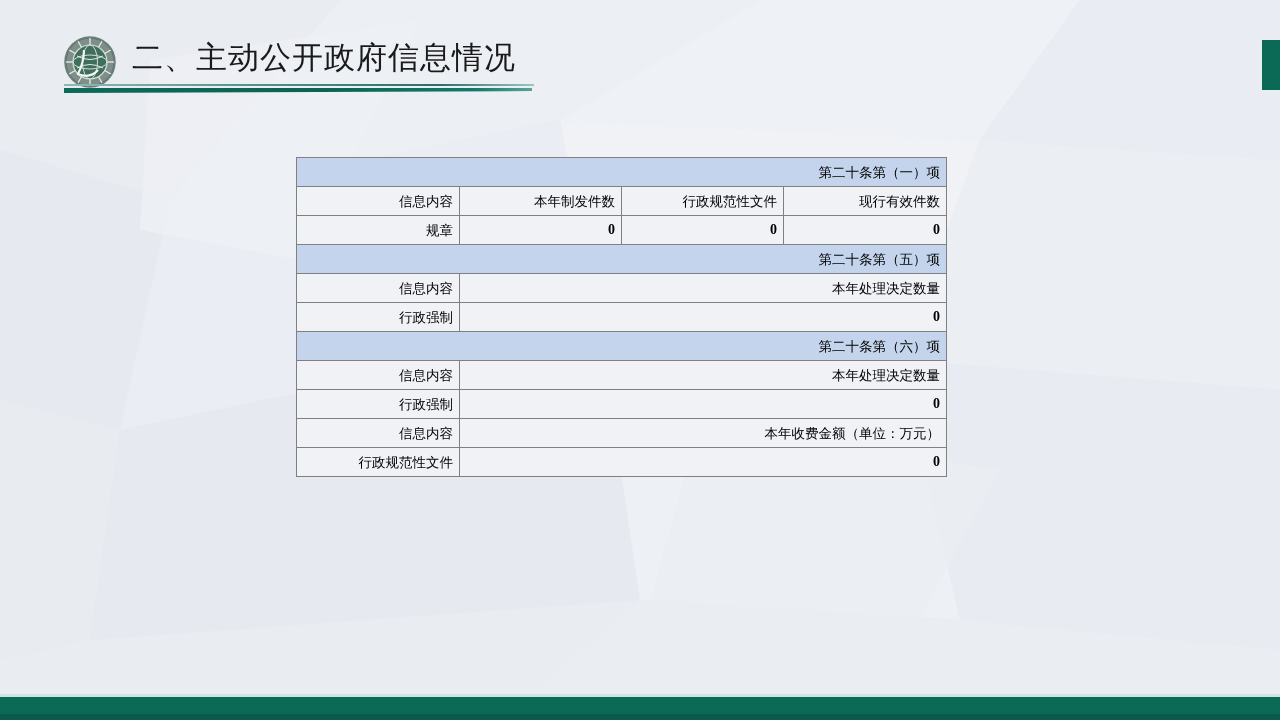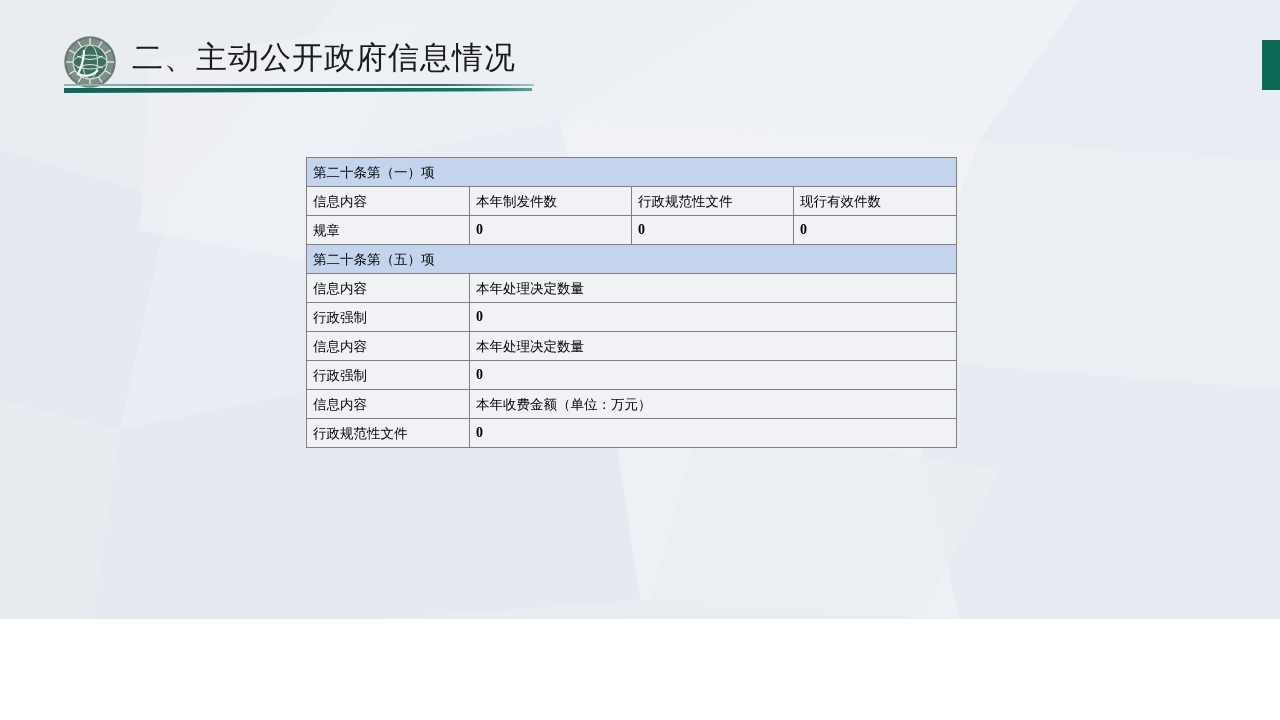--- a/index.html
+++ b/index.html
@@ -7,21 +7,21 @@
   html, body {
     width: 1280px;
     height: 720px;
     overflow: hidden;
     font-family: "Liberation Sans", "DejaVu Sans", sans-serif;
   }
 
   #slide {
     position: relative;
     width: 1280px;
-    height: 619px;
+    height: 720px;
     background: #fca5a5;
     overflow: hidden;
   }
 
   
   #bg-texture {
     position: absolute;
     inset: 0;
     width: 1280px;
     height: 720px;
@@ -105,26 +105,27 @@
     top: 88px;
     width: 468px;
     height: 5px;
     background: linear-gradient(90deg,#0d6a58 0%, #0c6253 55%, #12796a 88%, #5aa398 100%);
     clip-path: polygon(0 0, 100% 0, 100% 62%, 0 100%);
   }
 
   
   #info-table {
     position: absolute;
-    left: 306px;
+    left: 296px;
     top: 157px;
     width: 650px;
     border-collapse: collapse;
     table-layout: fixed;
     font-family: "DejaVu Sans", "Liberation Sans", sans-serif;
+    text-align: right;
   }
   #info-table td {
     border: 1px solid #808080;
     height: 29px;
     padding: 0 6px;
     font-size: 13.5px;
     color: #000;
     background: #f0f2f6;
     vertical-align: middle;
     line-height: 1.1;
@@ -232,20 +233,23 @@
           <td colspan="4" class="label">第二十条第（五）项</td>
         </tr>
         <tr>
           <td class="label">信息内容</td>
           <td colspan="3">本年处理决定数量</td>
         </tr>
         <tr>
           <td class="label">行政强制</td>
           <td colspan="3" class="num">0</td>
         </tr>
+        <tr class="section-row">
+          <td colspan="4" class="label">第二十条第（六）项</td>
+        </tr>
         <tr>
           <td class="label">信息内容</td>
           <td colspan="3">本年处理决定数量</td>
         </tr>
         <tr>
           <td class="label">行政强制</td>
           <td colspan="3" class="num">0</td>
         </tr>
         <tr>
           <td class="label">信息内容</td>

